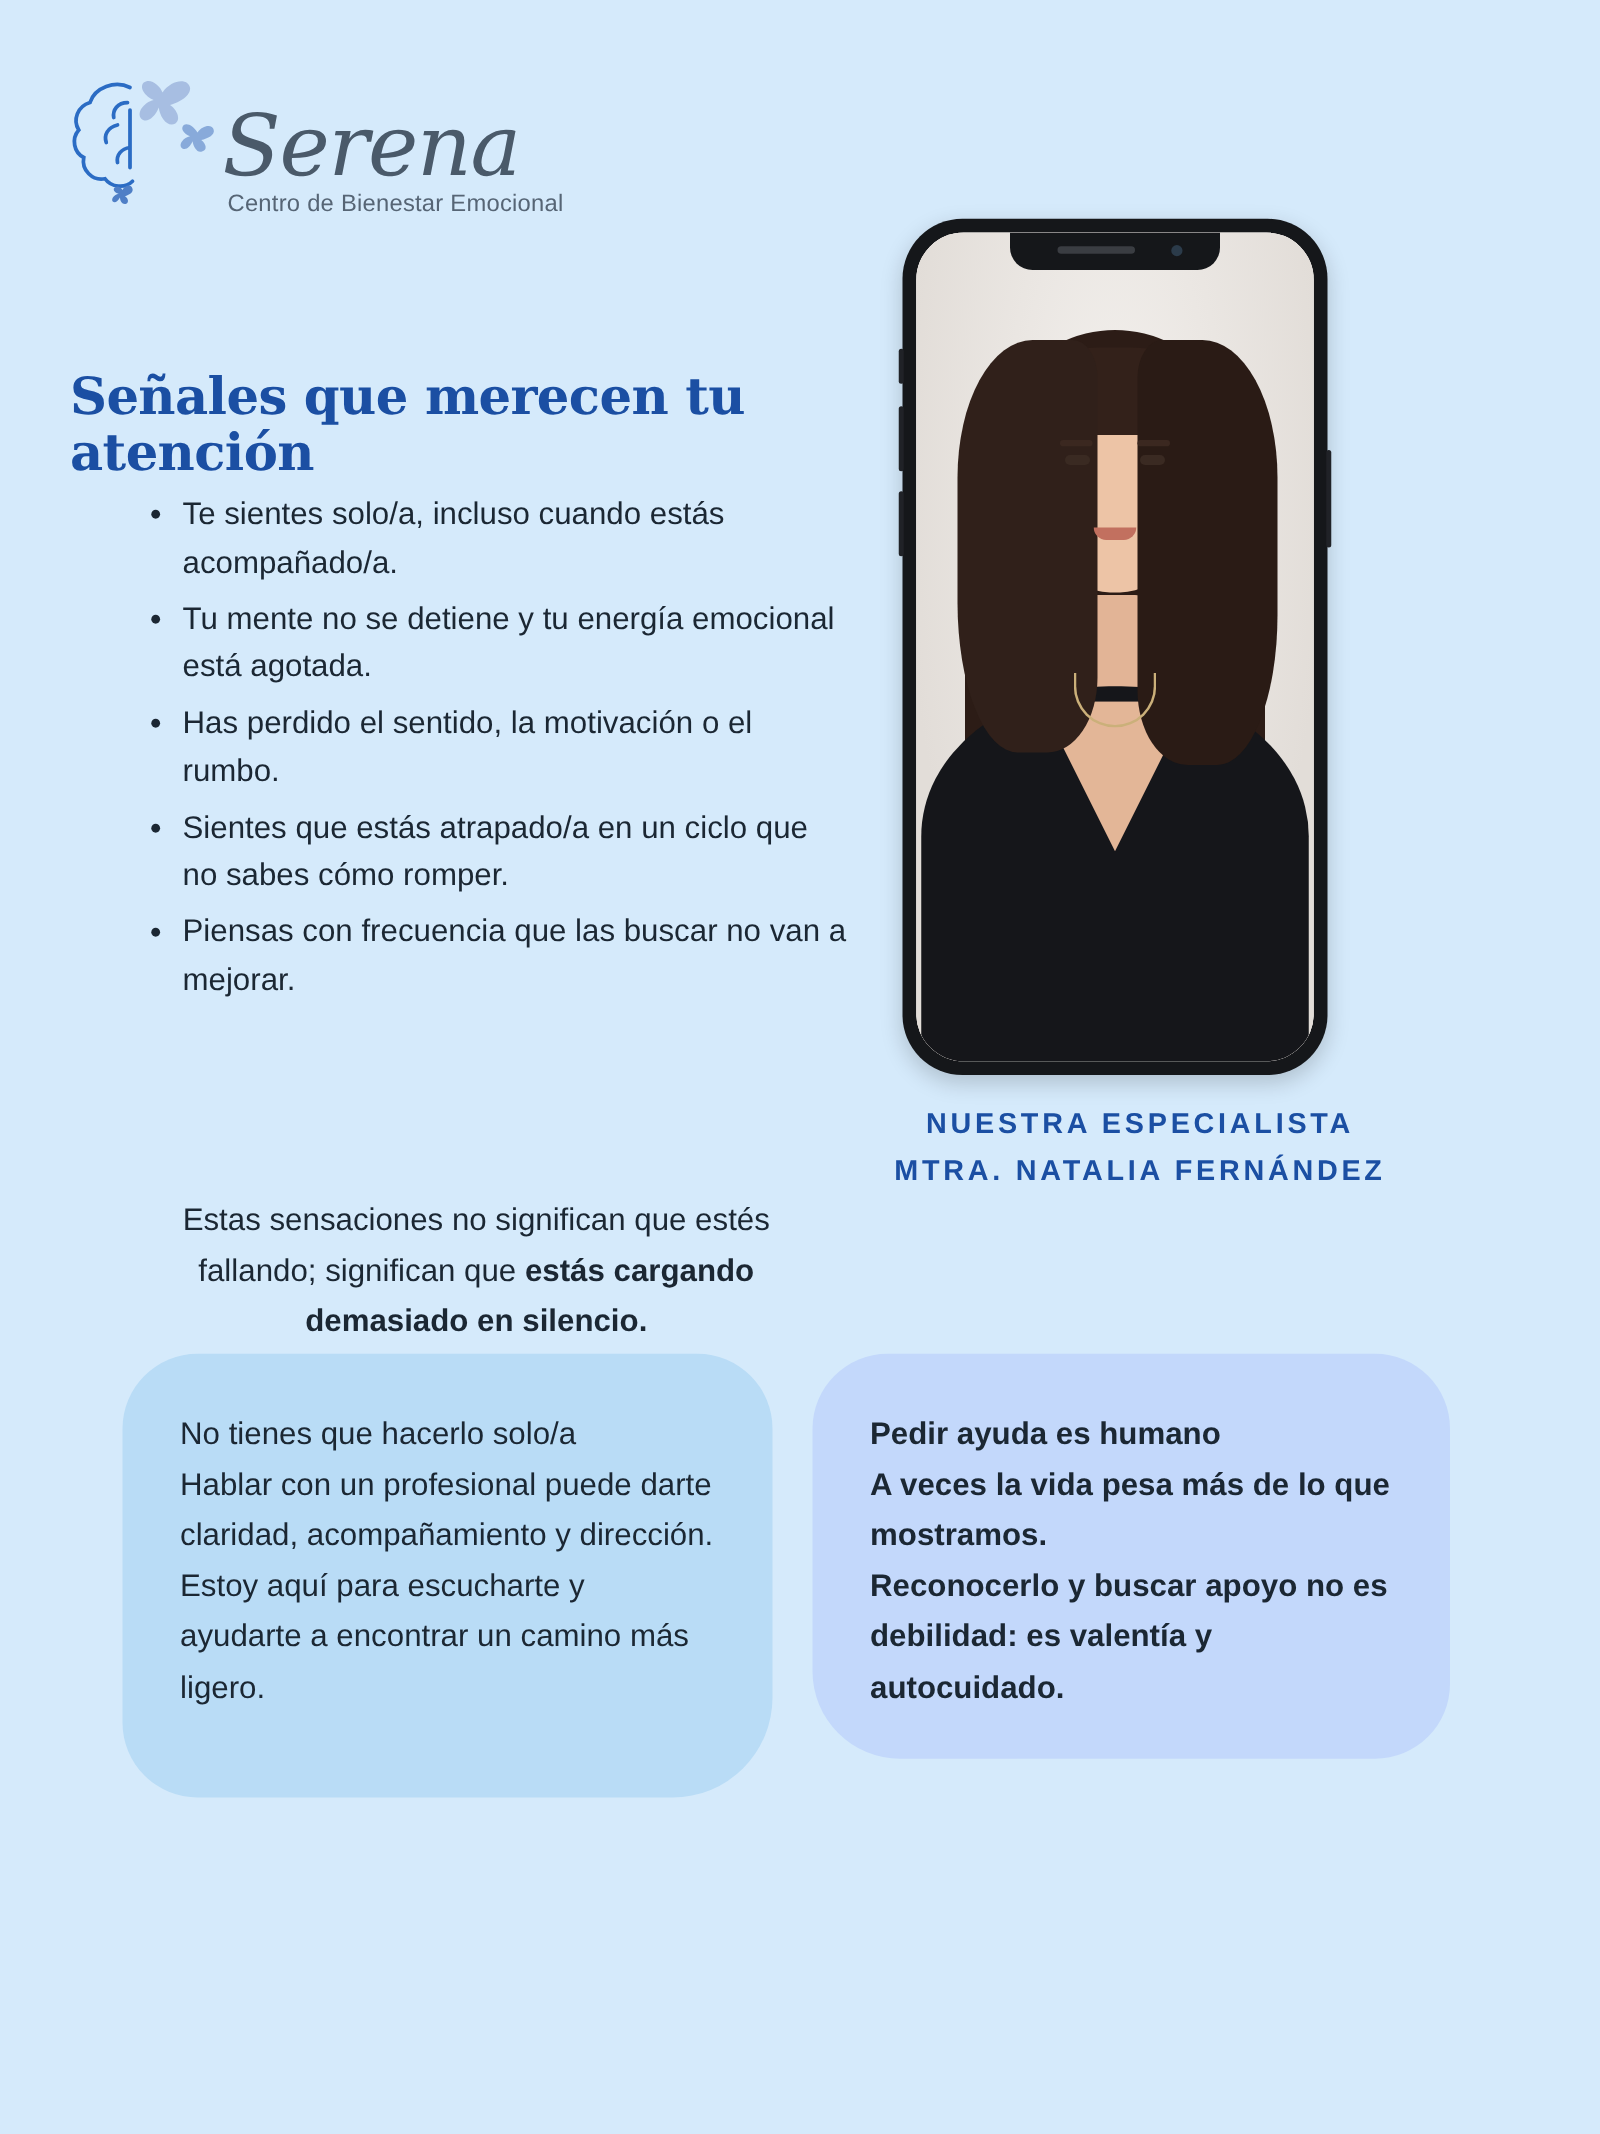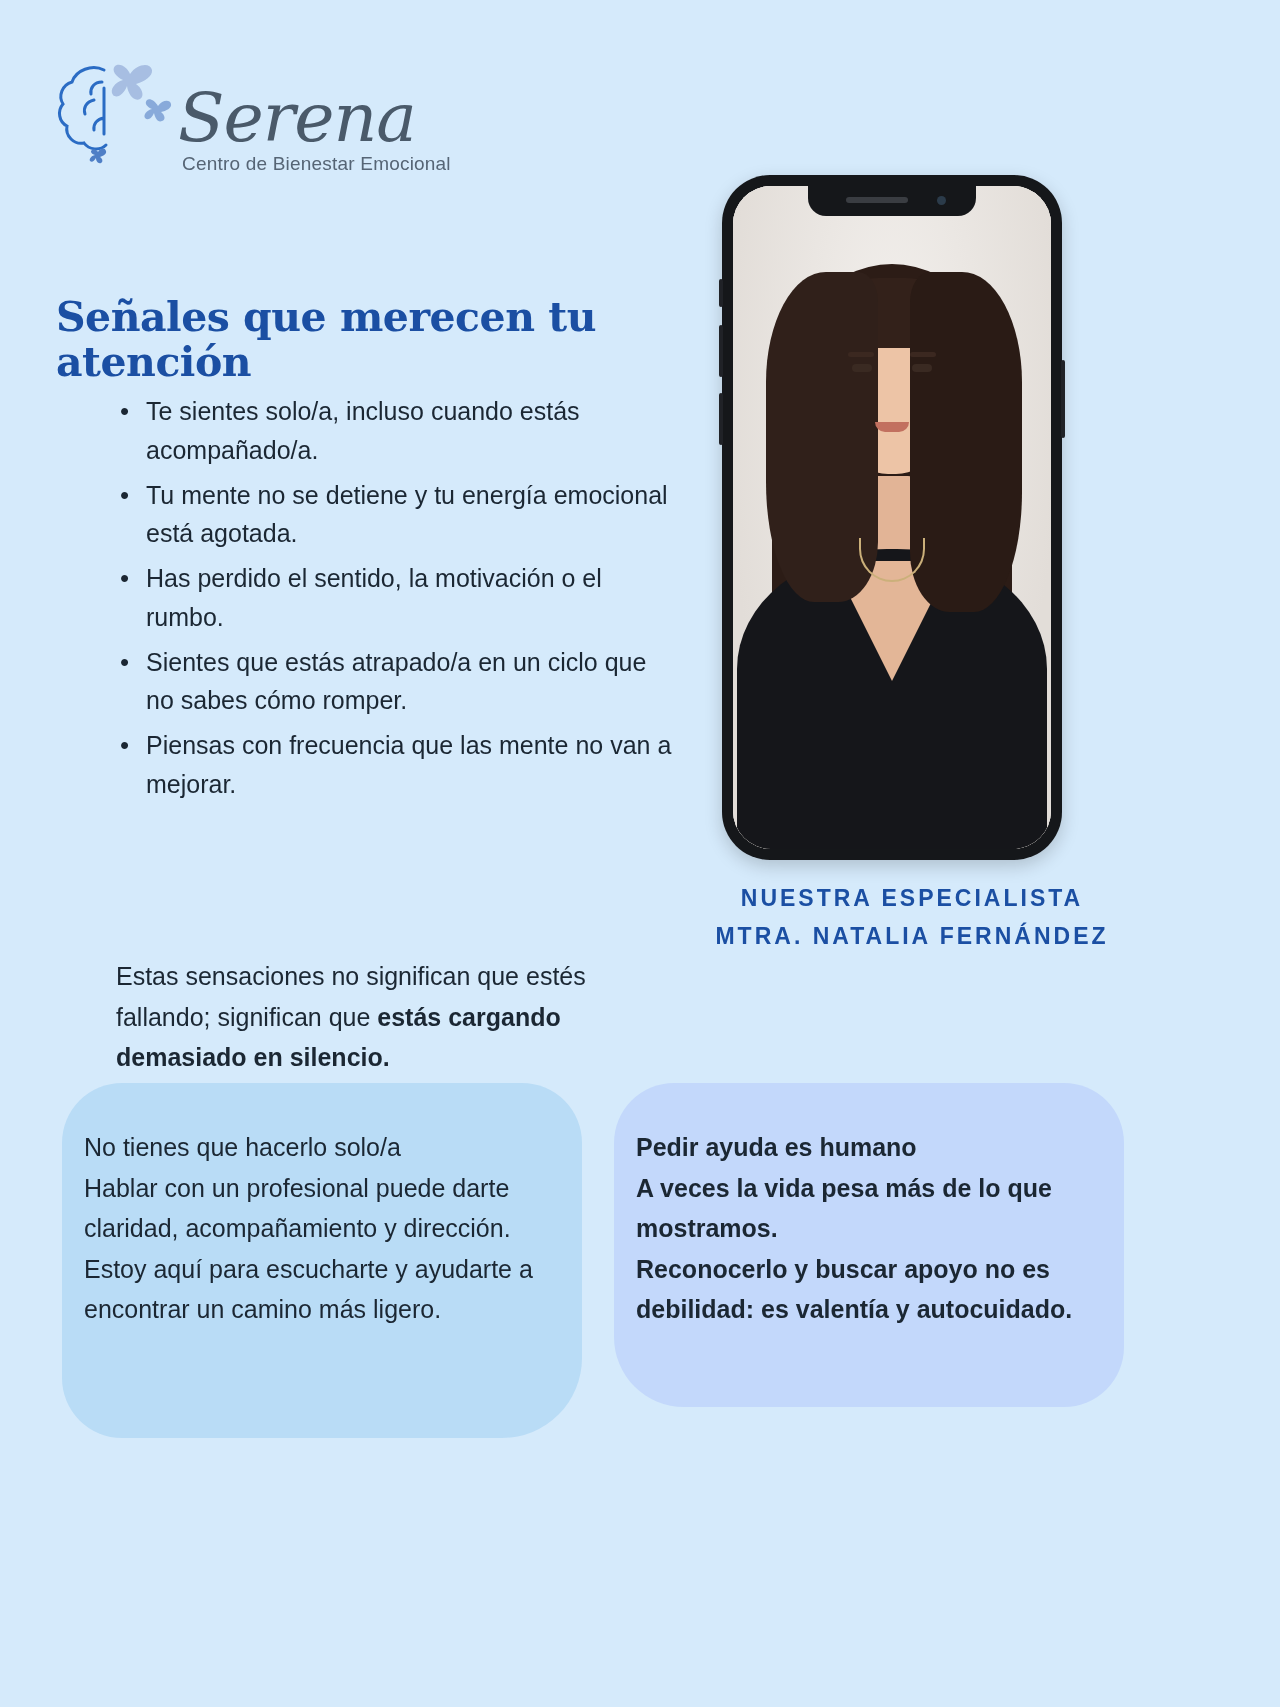--- a/index.html
+++ b/index.html
@@ -90,20 +90,21 @@
 
   
   .closing {
     position: absolute;
     top: 956px;
     left: 116px;
     width: 530px;
     font-size: 25px;
     line-height: 1.62;
     color: #1b2733;
+    text-align: center;
   }
   .closing b { font-weight: bold; }
 
   
   .phone {
     position: absolute;
     top: 175px;
     left: 722px;
     width: 340px;
     height: 685px;
@@ -224,21 +225,22 @@
     color: #1b4fa3;
     font-weight: bold;
     font-size: 23px;
     letter-spacing: 3px;
     line-height: 1.65;
   }
 
   
   .blob {
     position: absolute;
-    padding: 44px 22px;
+    padding: 44px 46px;
+    margin-left: 36px;
   }
   .blob-left {
     top: 1083px; left: 62px; width: 520px; height: 355px;
     background: #b9dcf6;
     border-radius: 60px 60px 80px 60px;
   }
   .blob-right {
     top: 1083px; left: 614px; width: 510px; height: 324px;
     background: #c3d8fb;
     border-radius: 60px 60px 60px 70px;
@@ -278,21 +280,21 @@
   </div>
 </div>
 
 <h1 class="headline">Señales que merecen tu atención</h1>
 
 <div class="signals">
   <div class="signal-item">Te sientes solo/a, incluso cuando estás acompañado/a.</div>
   <div class="signal-item">Tu mente no se detiene y tu energía emocional está agotada.</div>
   <div class="signal-item">Has perdido el sentido, la motivación o el rumbo.</div>
   <div class="signal-item">Sientes que estás atrapado/a en un ciclo que no sabes cómo romper.</div>
-  <div class="signal-item">Piensas con frecuencia que las mente no van a mejorar.</div>
+  <div class="signal-item">Piensas con frecuencia que las buscar no van a mejorar.</div>
 </div>
 
 <p class="closing">
   <span>Estas sensaciones no significan que estés fallando; significan que </span><b>estás cargando demasiado en silencio.</b>
 </p>
 
 <div class="phone">
   <div class="btn-side btn-silent"></div>
   <div class="btn-side btn-vol-up"></div>
   <div class="btn-side btn-vol-dn"></div>

